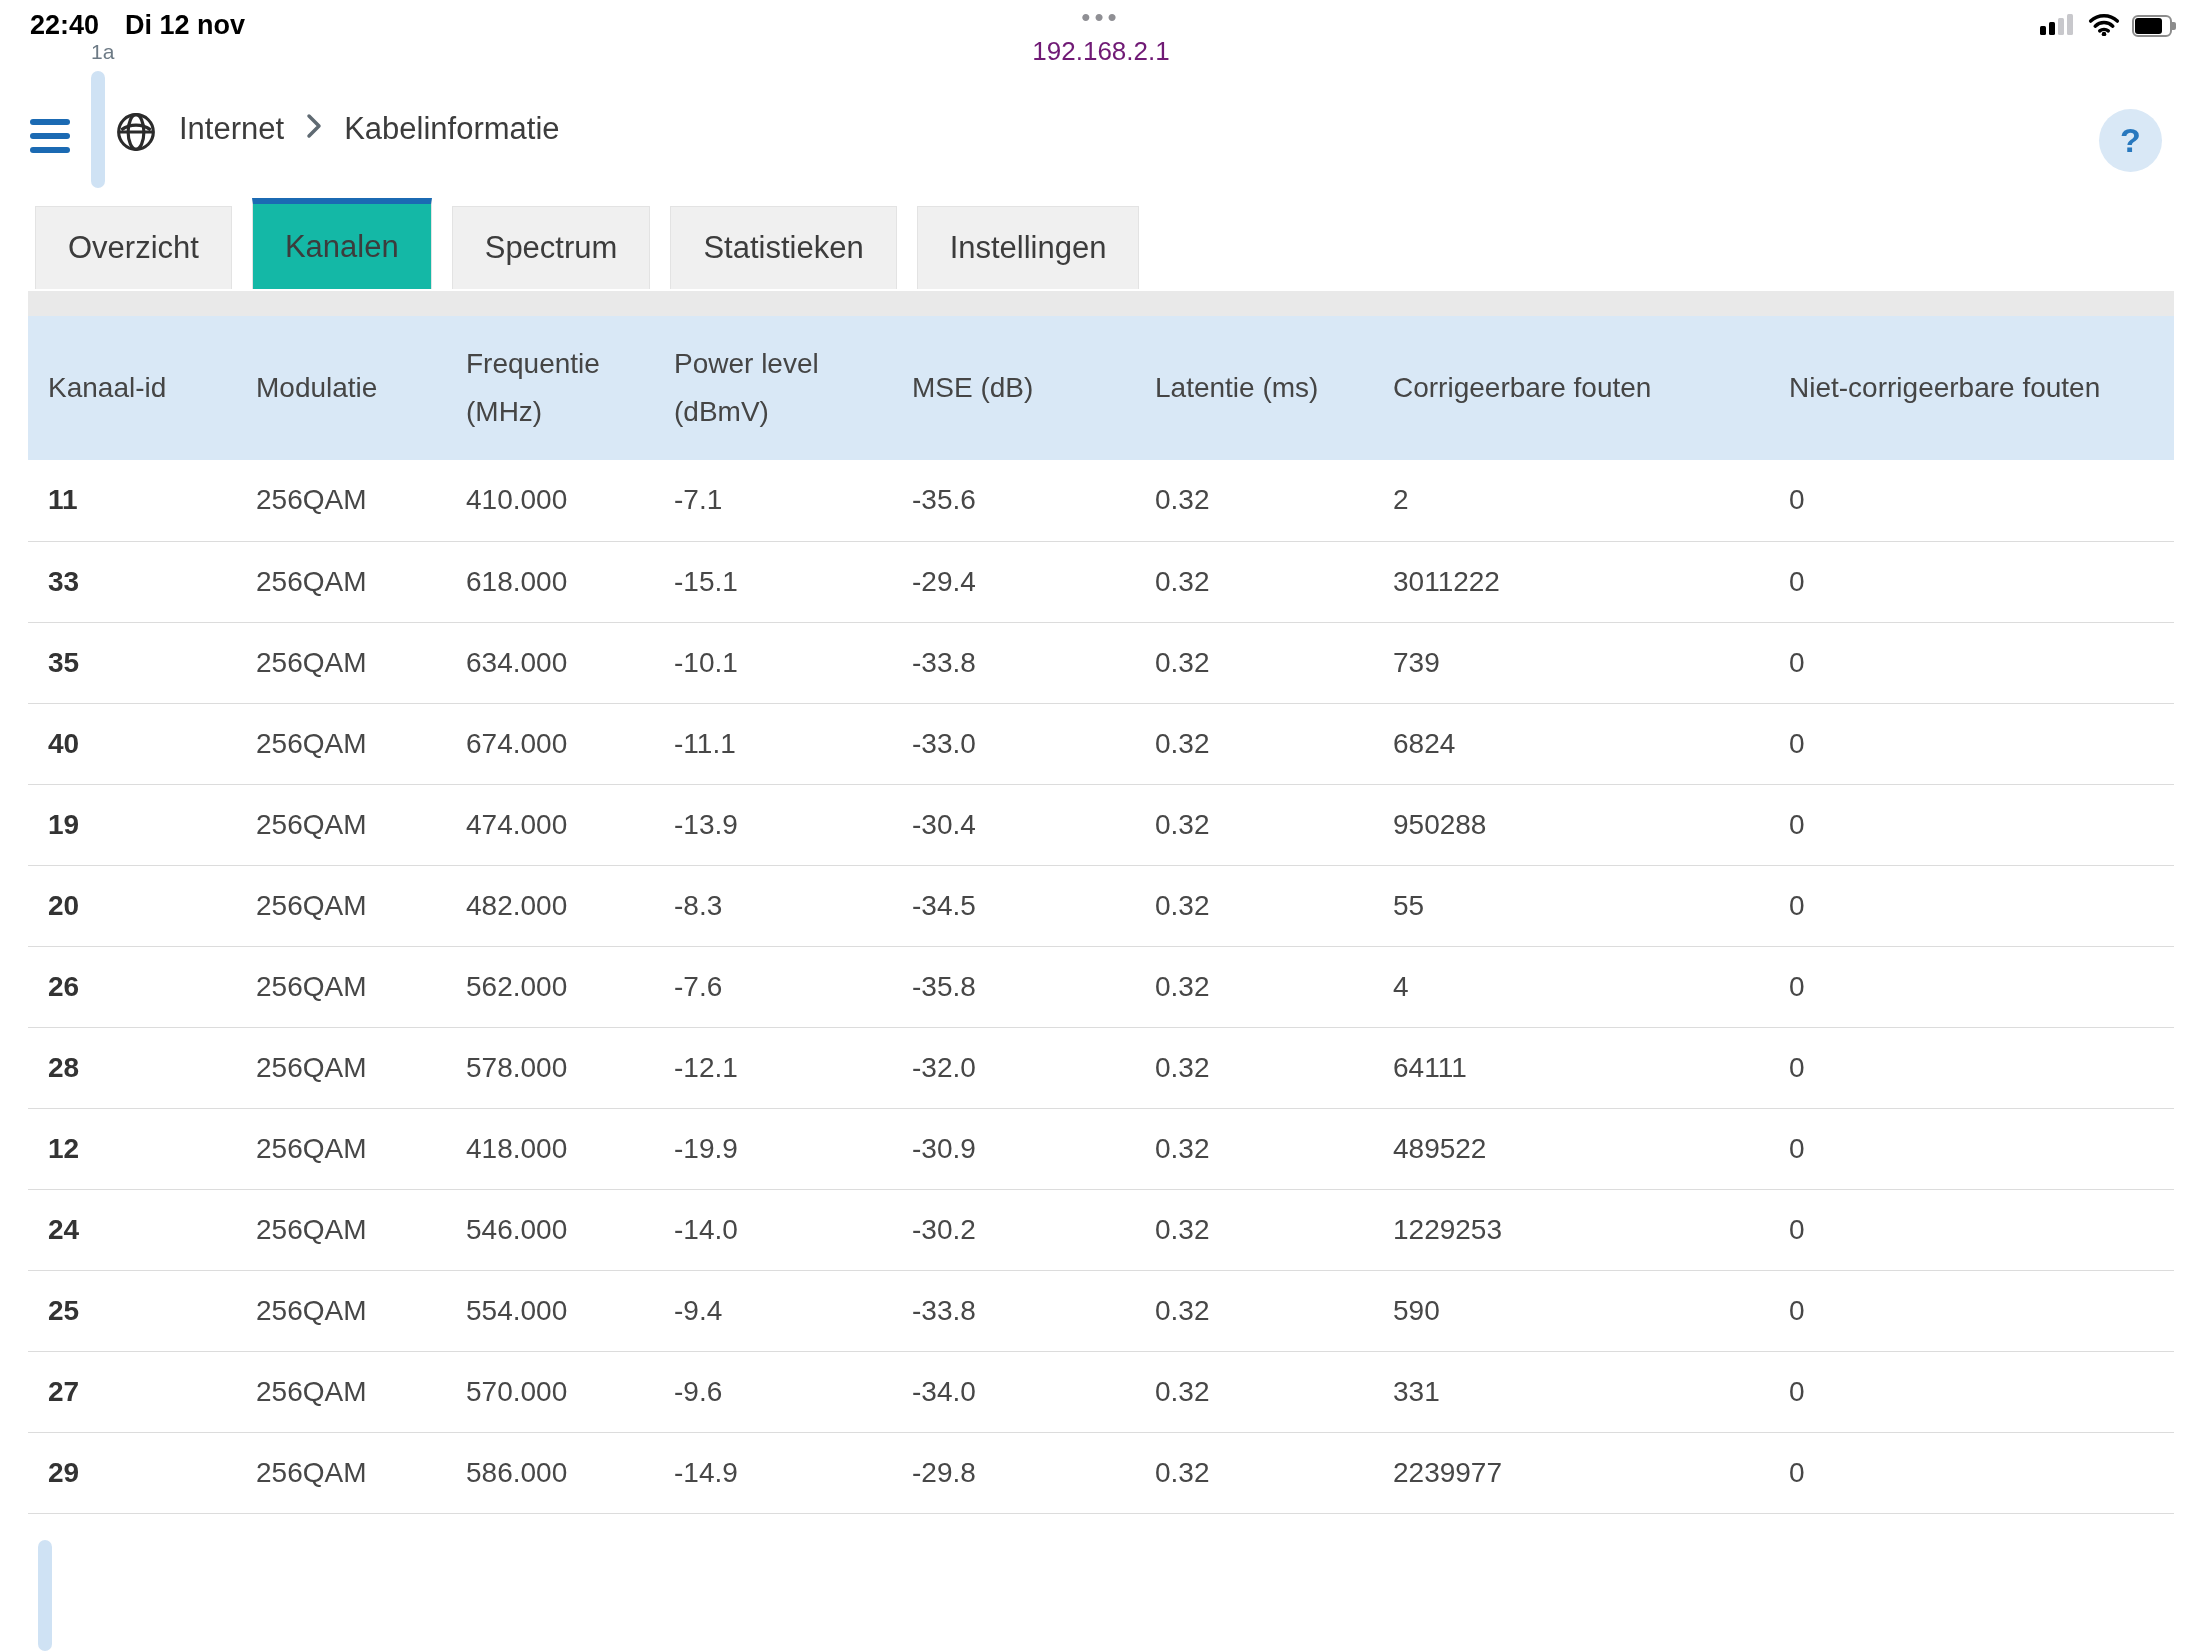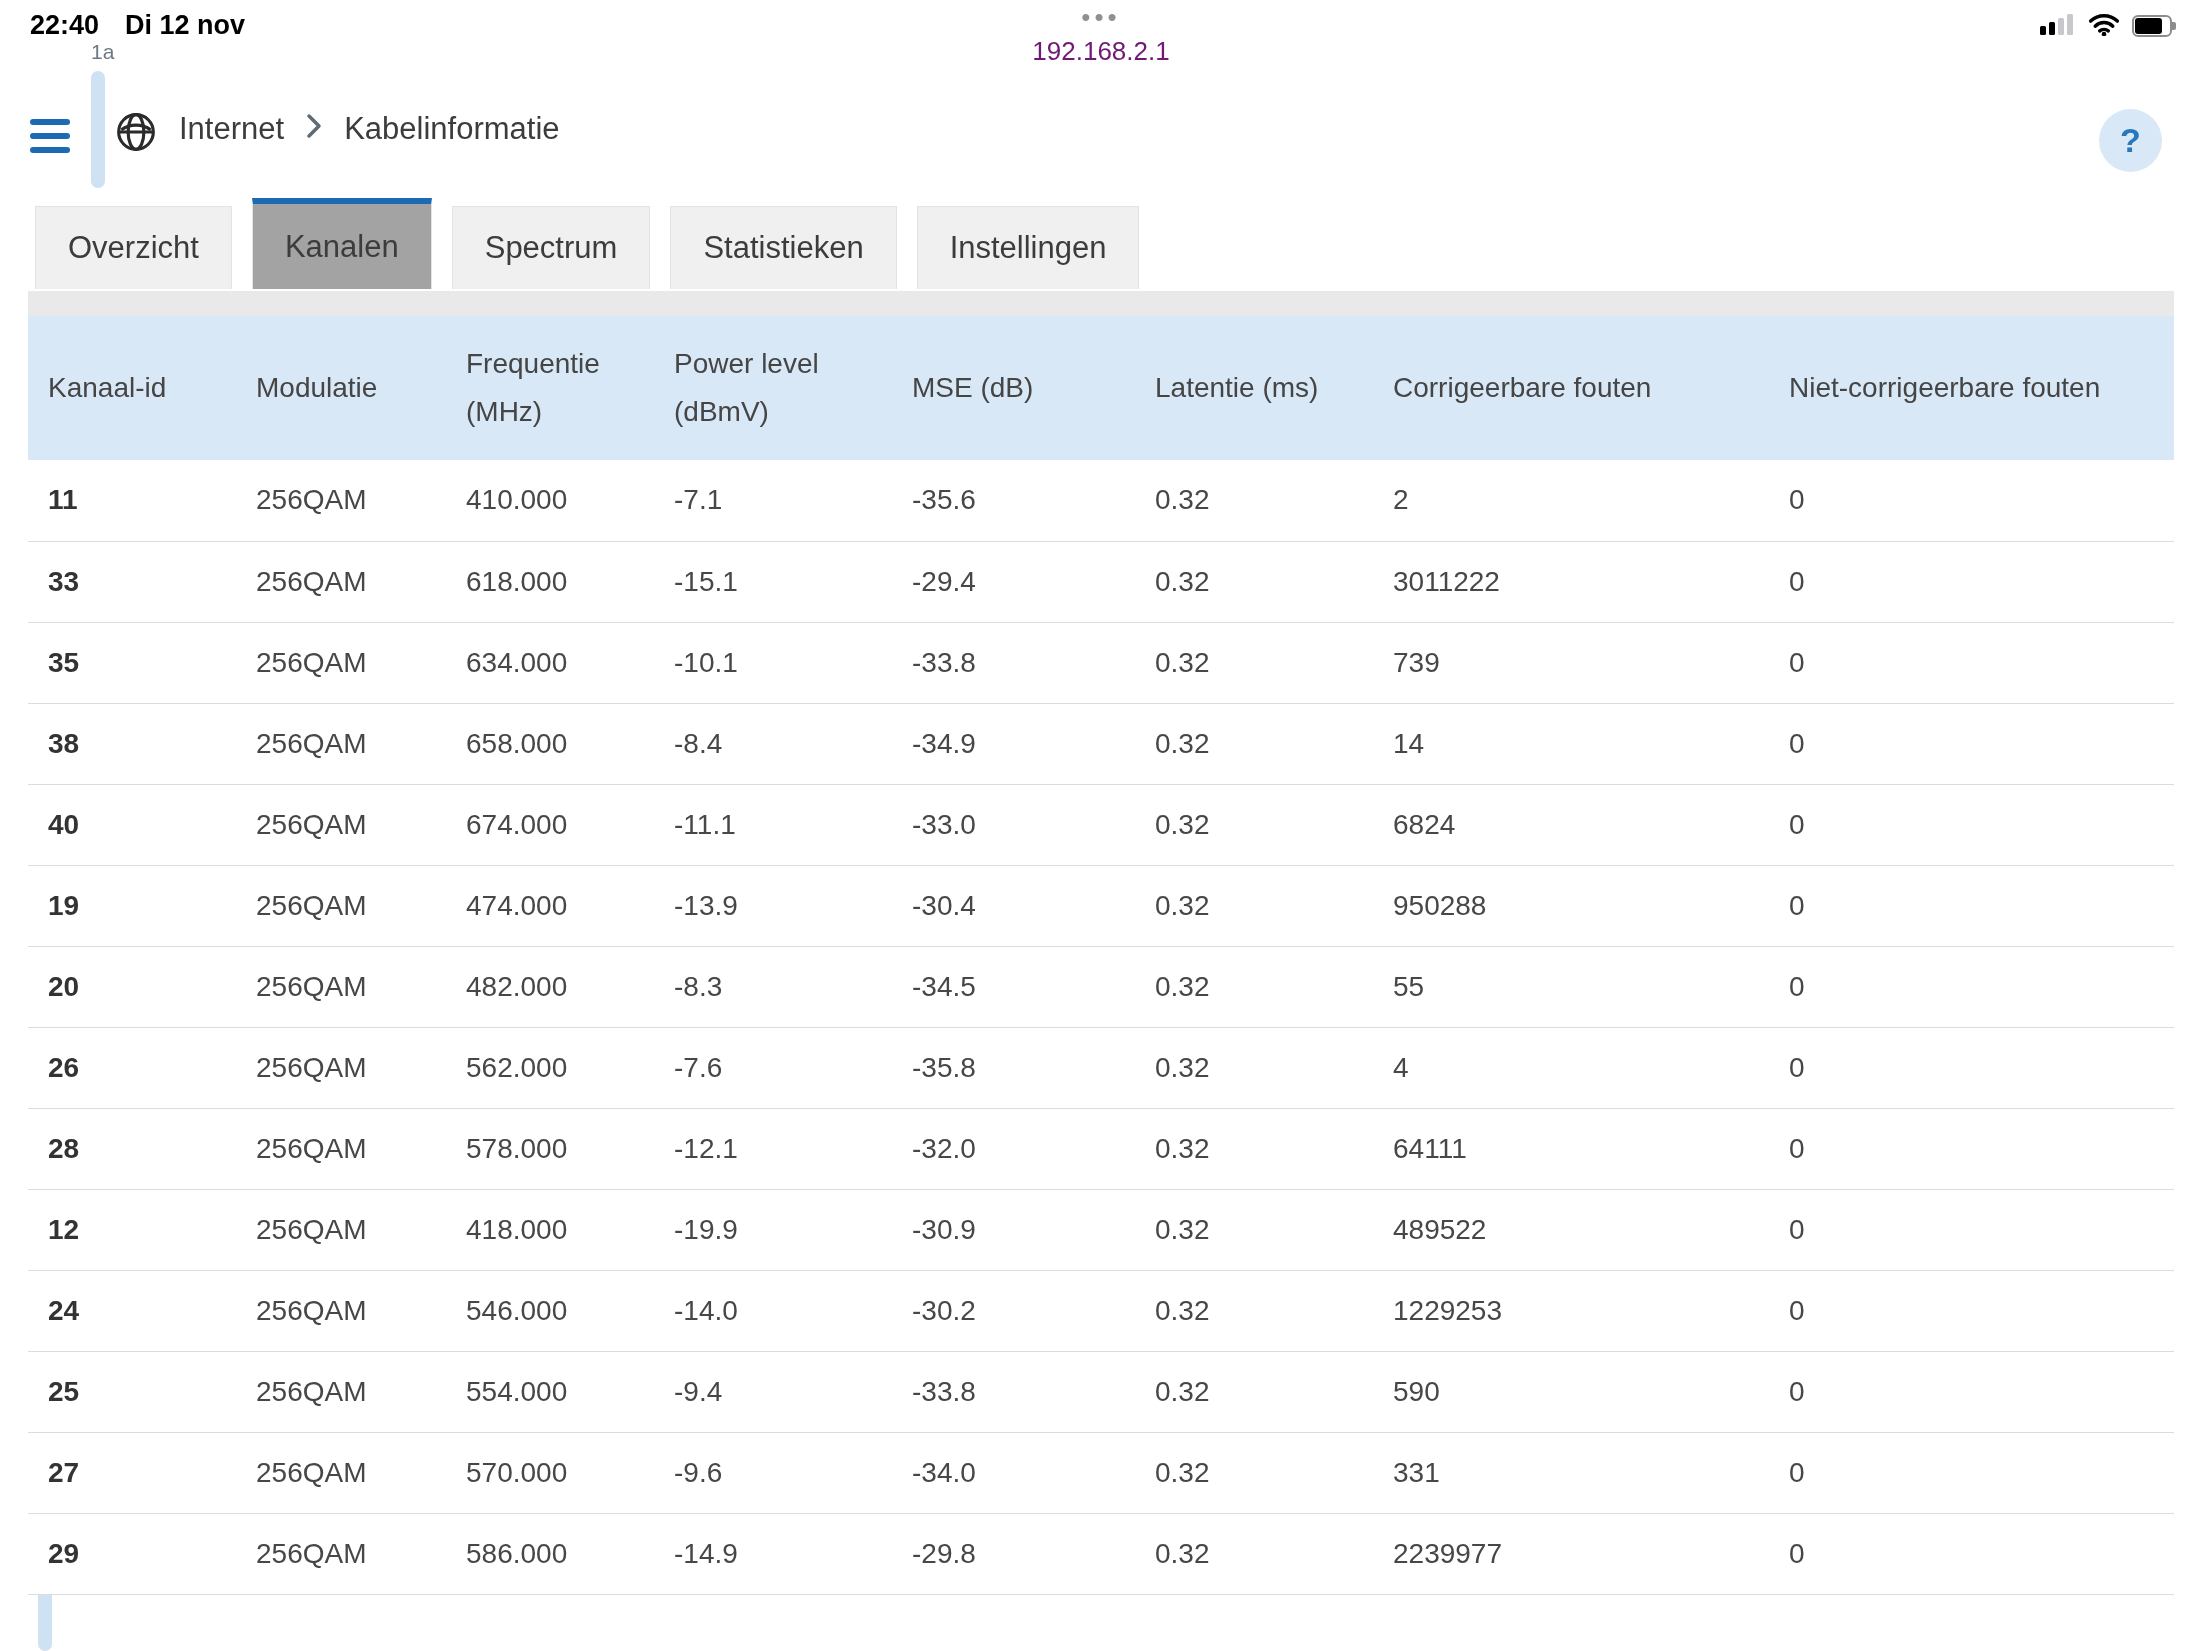--- a/index.html
+++ b/index.html
@@ -26,21 +26,21 @@
   .vscroll-bottom { position:absolute; left:38px; top:1540px; width:14px; height:111px; background:var(--scrollbar,#cfe2f4); border-radius:7px; }
 
   .breadcrumb { position:absolute; left:115px; top:111px; height:55px; display:flex; align-items:flex-start; gap:22px; font-size:31px; color:#3c3c3c; }
   .breadcrumb a { color:#3c3c3c; text-decoration:none; cursor:pointer; }
   .globe { display:flex; align-items:center; }
   .help-btn { position:absolute; left:2099px; top:109px; width:63px; height:63px; border-radius:50%; border:none; background:#d9e8f6; color:#2878be; font-size:34px; font-weight:700; font-family:inherit; cursor:pointer; }
 
   
   .tabbar { position:absolute; left:35px; top:198px; height:91px; display:flex; align-items:flex-end; gap:20px; }
   .tab { height:83px; padding:0 32px; font-size:31px; font-family:inherit; color:#3c3c3c; background:#f0f0f0; border:1px solid #e3e3e3; border-bottom:none; cursor:pointer; }
-  .tab.active { height:91px; background:#a3a3a3; border-top:6px solid var(--accent-blue,#1b6ab3); border-left:1px solid #e3e3e3; border-right:1px solid #e3e3e3; }
+  .tab.active { height:91px; background:#14b8a6; border-top:6px solid var(--accent-blue,#1b6ab3); border-left:1px solid #e3e3e3; border-right:1px solid #e3e3e3; }
 
   
   .hstrip { position:absolute; left:28px; top:291px; width:2146px; height:25px; background:#e9e9e9; }
   table.channels { position:absolute; left:28px; top:316px; width:2146px; border-collapse:collapse; table-layout:fixed; }
   table.channels thead th { background:var(--header-bg,#d9e8f6); height:144px; text-align:left; vertical-align:middle; padding-left:20px; font-weight:400; font-size:28px; color:#454545; line-height:48px; }
   table.channels td { height:81px; padding-left:20px; font-size:28px; color:#474747; border-bottom:1px solid var(--row-border,#dcdcdc); background:#fff; }
   table.channels td.first { font-weight:700; color:#333; }
 </style>
 </head>
 <body>
@@ -184,30 +184,20 @@
           <td class="first">35</td>
           <td>256QAM</td>
           <td>634.000</td>
           <td>-10.1</td>
           <td>-33.8</td>
           <td>0.32</td>
           <td>739</td>
           <td>0</td>
         </tr>
         <tr>
-          <td class="first">38</td>
-          <td>256QAM</td>
-          <td>658.000</td>
-          <td>-8.4</td>
-          <td>-34.9</td>
-          <td>0.32</td>
-          <td>14</td>
-          <td>0</td>
-        </tr>
-        <tr>
           <td class="first">40</td>
           <td>256QAM</td>
           <td>674.000</td>
           <td>-11.1</td>
           <td>-33.0</td>
           <td>0.32</td>
           <td>6824</td>
           <td>0</td>
         </tr>
         <tr>

